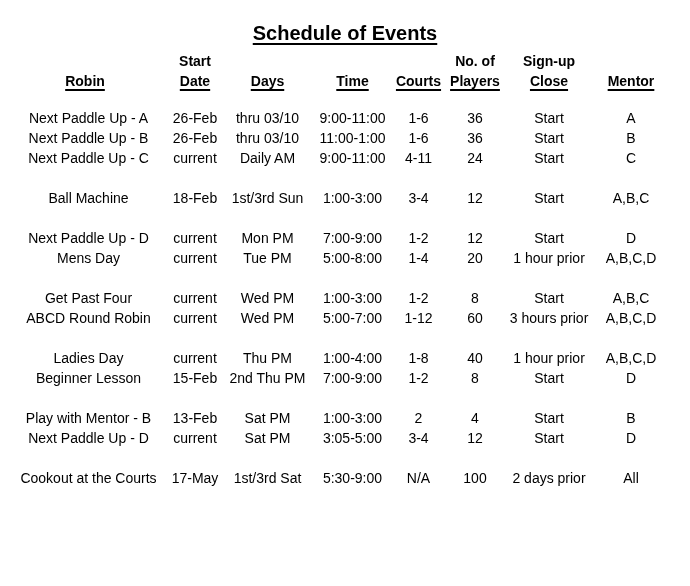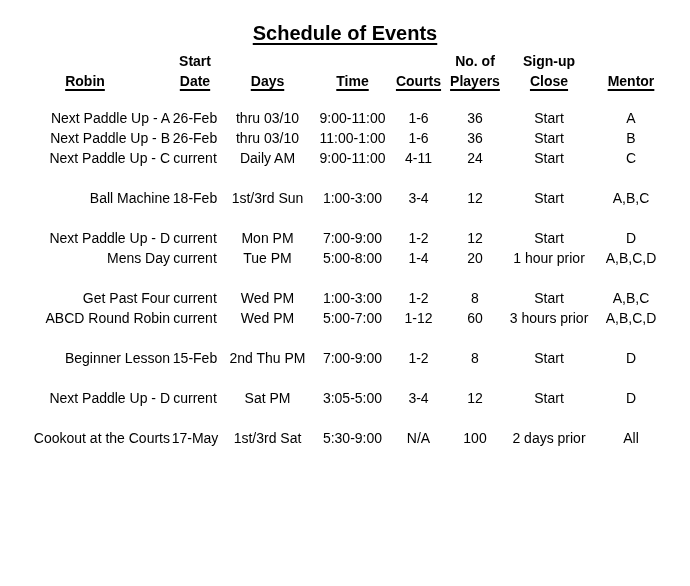--- a/index.html
+++ b/index.html
@@ -48,21 +48,21 @@
     height: 20px;
     line-height: 20px;
     font-size: 14px;
     text-align: center;
     white-space: nowrap;
     font-weight: normal;
   }
   th { font-weight: bold; }
   tr.header-bottom th { padding-bottom: 17px; }
   td.col-event {
-    text-align: right;
+    text-align: center;
     padding-left: 7px;
   }
   tr.spacer td { height: 20px; }
 </style>
 </head>
 <body>
 
 <div class="page">
   <h1 class="title"><span class="u">Schedule of Events</span></h1>
 
@@ -186,31 +186,51 @@
           <td class="col-time">5:00-7:00</td>
           <td class="col-courts">1-12</td>
           <td class="col-players">60</td>
           <td class="col-signup_close">3 hours prior</td>
           <td class="col-level">A,B,C,D</td>
         </tr>
         <tr class="spacer">
           <td colspan="8"></td>
         </tr>
         <tr>
+          <td class="col-event">Ladies Day</td>
+          <td class="col-start_date">current</td>
+          <td class="col-days">Thu PM</td>
+          <td class="col-time">1:00-4:00</td>
+          <td class="col-courts">1-8</td>
+          <td class="col-players">40</td>
+          <td class="col-signup_close">1 hour prior</td>
+          <td class="col-level">A,B,C,D</td>
+        </tr>
+        <tr>
           <td class="col-event">Beginner Lesson</td>
           <td class="col-start_date">15-Feb</td>
           <td class="col-days">2nd Thu PM</td>
           <td class="col-time">7:00-9:00</td>
           <td class="col-courts">1-2</td>
           <td class="col-players">8</td>
           <td class="col-signup_close">Start</td>
           <td class="col-level">D</td>
         </tr>
         <tr class="spacer">
           <td colspan="8"></td>
+        </tr>
+        <tr>
+          <td class="col-event">Play with Mentor - B</td>
+          <td class="col-start_date">13-Feb</td>
+          <td class="col-days">Sat PM</td>
+          <td class="col-time">1:00-3:00</td>
+          <td class="col-courts">2</td>
+          <td class="col-players">4</td>
+          <td class="col-signup_close">Start</td>
+          <td class="col-level">B</td>
         </tr>
         <tr>
           <td class="col-event">Next Paddle Up - D</td>
           <td class="col-start_date">current</td>
           <td class="col-days">Sat PM</td>
           <td class="col-time">3:05-5:00</td>
           <td class="col-courts">3-4</td>
           <td class="col-players">12</td>
           <td class="col-signup_close">Start</td>
           <td class="col-level">D</td>

